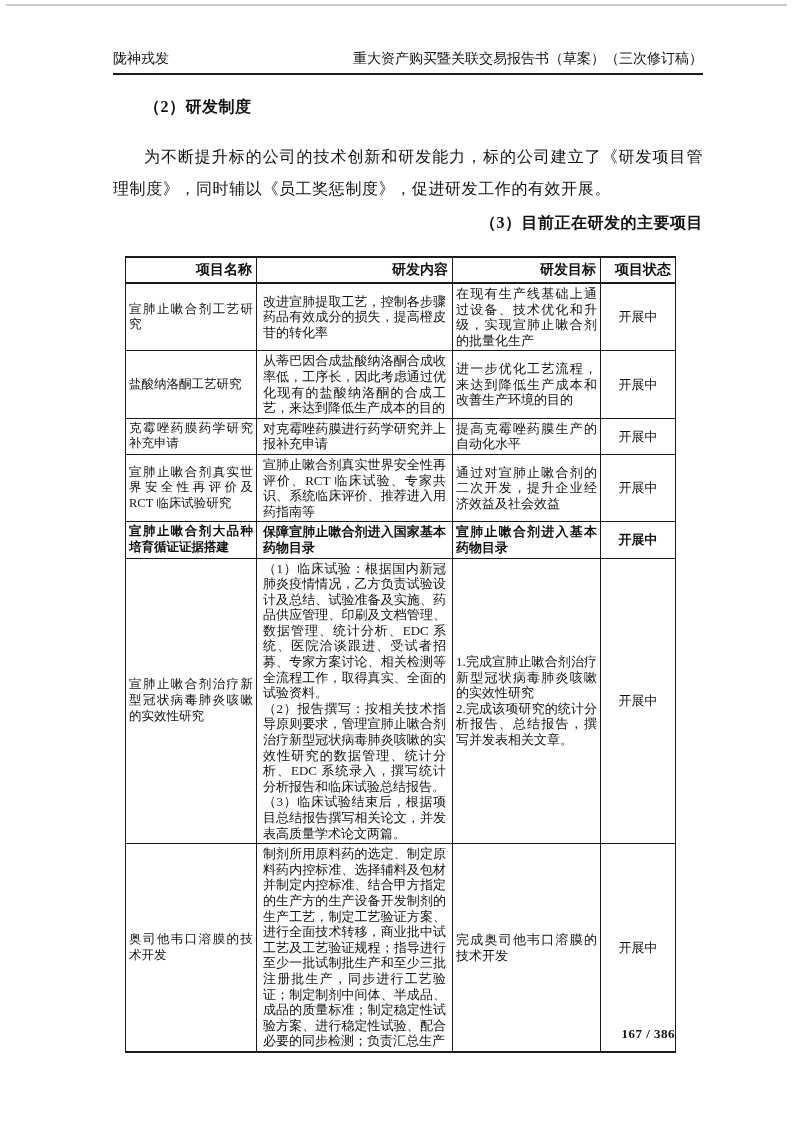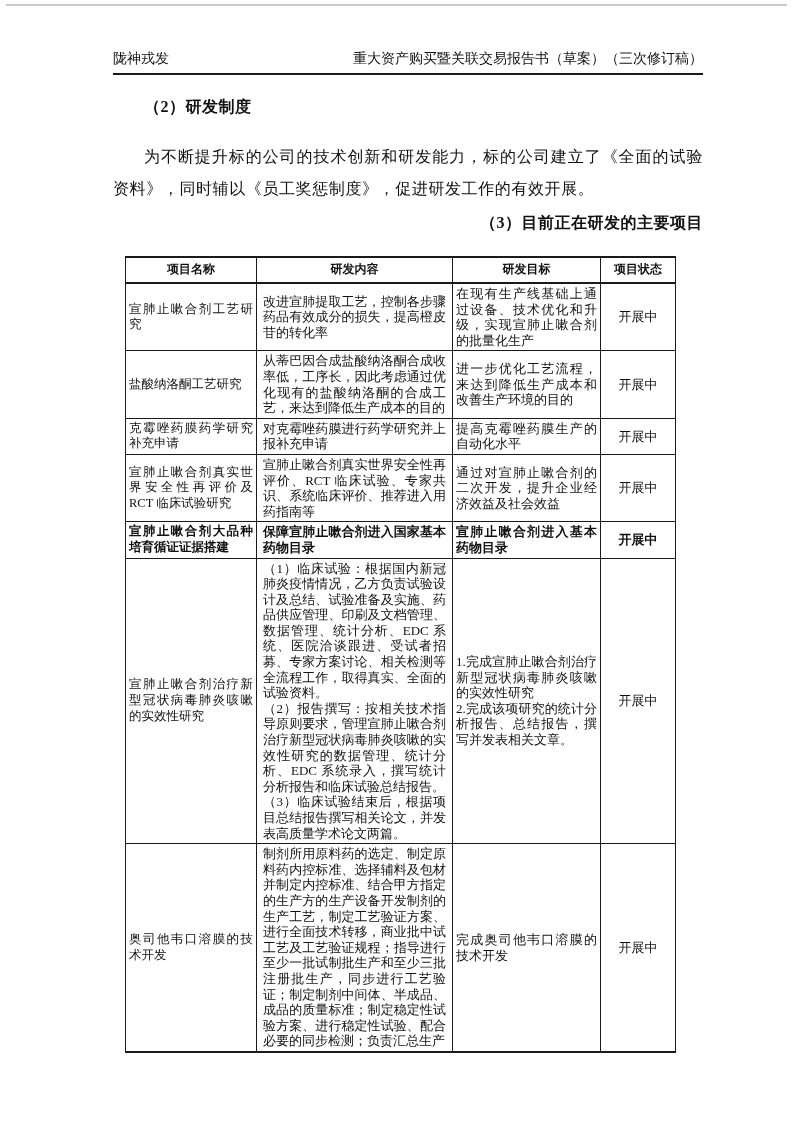--- a/index.html
+++ b/index.html
@@ -65,23 +65,23 @@
   .rd-table col.c2 { width: 196px; }
   .rd-table col.c3 { width: 148px; }
   .rd-table col.c4 { width: 75px; }
   .rd-table th, .rd-table td {
     border: 1px solid #1a1a1a;
     vertical-align: middle;
     padding: 2px 4px;
   }
   .rd-table thead th {
     font-weight: bold;
-    text-align: center;
+    text-align: right;
     height: 26px;
-    font-size: 12px;
+    font-size: 14px;
     border-bottom: 2px solid #1a1a1a;
   }
   .rd-table td.name {
     font-size: 12.5px;
     padding: 0 3px;
     text-align: justify;
   }
   .rd-table td.content {
     padding: 2px 6px;
     text-align: justify;
@@ -117,21 +117,21 @@
 
   <div class="scan-edge"></div>
 
   <div class="doc-header">
     <span>陇神戎发</span>
     <span>重大资产购买暨关联交易报告书（草案）（三次修订稿）</span>
   </div>
 
   <div class="heading h2">（2）研发制度</div>
 
-  <div class="body-paragraph">为不断提升标的公司的技术创新和研发能力，标的公司建立了《全面的试验资料》，同时辅以《员工奖惩制度》，促进研发工作的有效开展。</div>
+  <div class="body-paragraph">为不断提升标的公司的技术创新和研发能力，标的公司建立了《研发项目管理制度》，同时辅以《员工奖惩制度》，促进研发工作的有效开展。</div>
 
   <div class="heading h3">（3）目前正在研发的主要项目</div>
 
   <table class="rd-table">
     <colgroup>
       <col class="c1">
         <col class="c2">
         <col class="c3">
         <col class="c4">
     </colgroup>
@@ -185,14 +185,15 @@
       </tr>
       <tr class="r7">
         <td class="name">奥司他韦口溶膜的技术开发</td>
         <td class="content">制剂所用原料药的选定、制定原料药内控标准、选择辅料及包材并制定内控标准、结合甲方指定的生产方的生产设备开发制剂的生产工艺，制定工艺验证方案、进行全面技术转移，商业批中试工艺及工艺验证规程；指导进行至少一批试制批生产和至少三批注册批生产，同步进行工艺验证；制定制剂中间体、半成品、成品的质量标准；制定稳定性试验方案、进行稳定性试验、配合必要的同步检测；负责汇总生产</td>
         <td class="goal">完成奥司他韦口溶膜的技术开发</td>
         <td class="status">开展中</td>
       </tr>
     </tbody>
   </table>
 
+  <div class="doc-footer">167 / 386</div>
 
 </div>
 
 </body></html>

